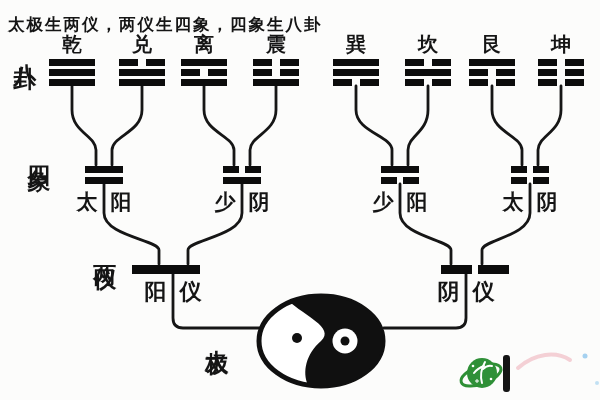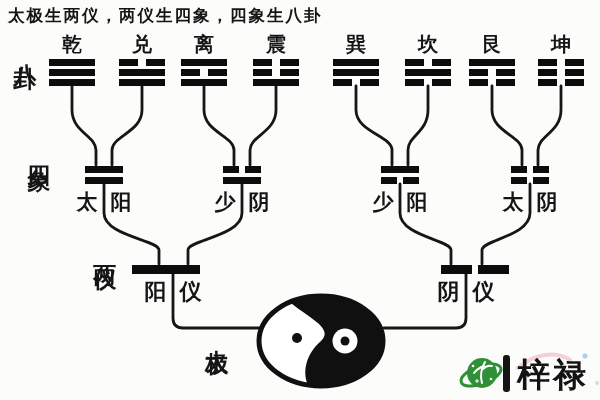--- a/index.html
+++ b/index.html
@@ -4,21 +4,21 @@
 <style>
   html,body{margin:0;padding:0;}
   #stage{
     position:relative;width:600px;height:400px;overflow:hidden;
     background:#fcfcfb;
     font-family:"DejaVu Sans","Liberation Sans",sans-serif;
     color:#151515;
   }
   #lines-svg{position:absolute;left:0;top:0;width:600px;height:400px;}
   .title{
-    position:absolute;left:8px;top:5px;
+    position:absolute;left:8px;top:14px;
     font-size:16.5px;font-weight:700;letter-spacing:2px;white-space:nowrap;
   }
   .axis-label{
     position:absolute;writing-mode:vertical-rl;text-orientation:upright;
     font-size:23px;font-weight:700;letter-spacing:2px;line-height:1.05;
   }
   .tri-name{
     position:absolute;transform:translateX(-50%);
     font-size:20px;font-weight:700;white-space:nowrap;
   }
@@ -284,14 +284,13 @@
           <div class="seg" style="width: 31px;"></div>
           <div class="seg" style="width: 31px;"></div>
         </div>
       </div>
       <div class="pair-label two" style="left: 466px; top: 277px;">
         <div>阴</div>
         <div>仪</div>
       </div>
     </div>
 
-  <div class="brand-text">梓禄</div>
 </div>
 
 </body></html>

